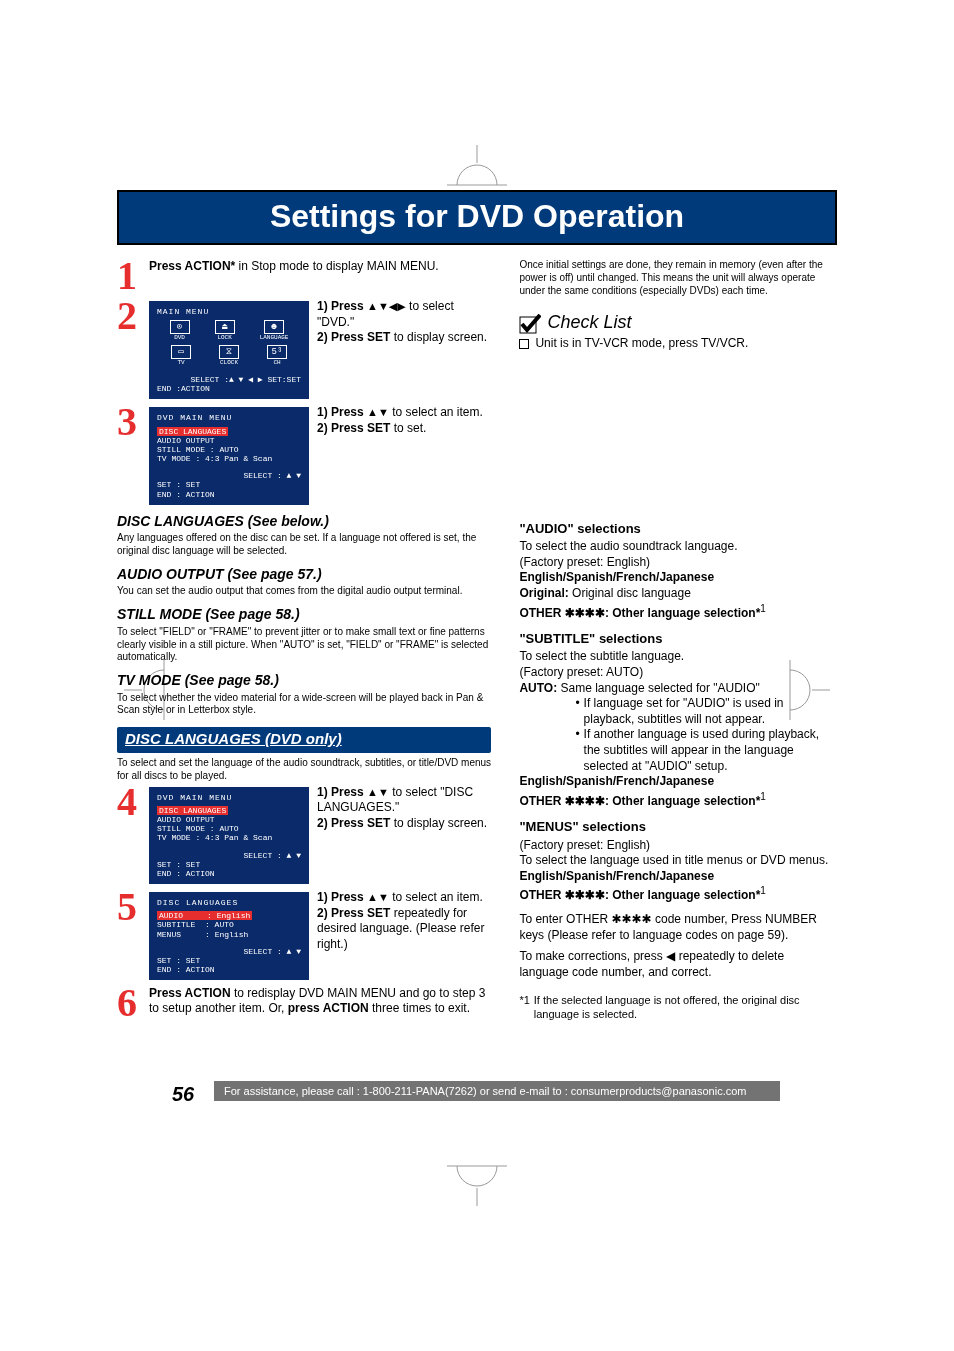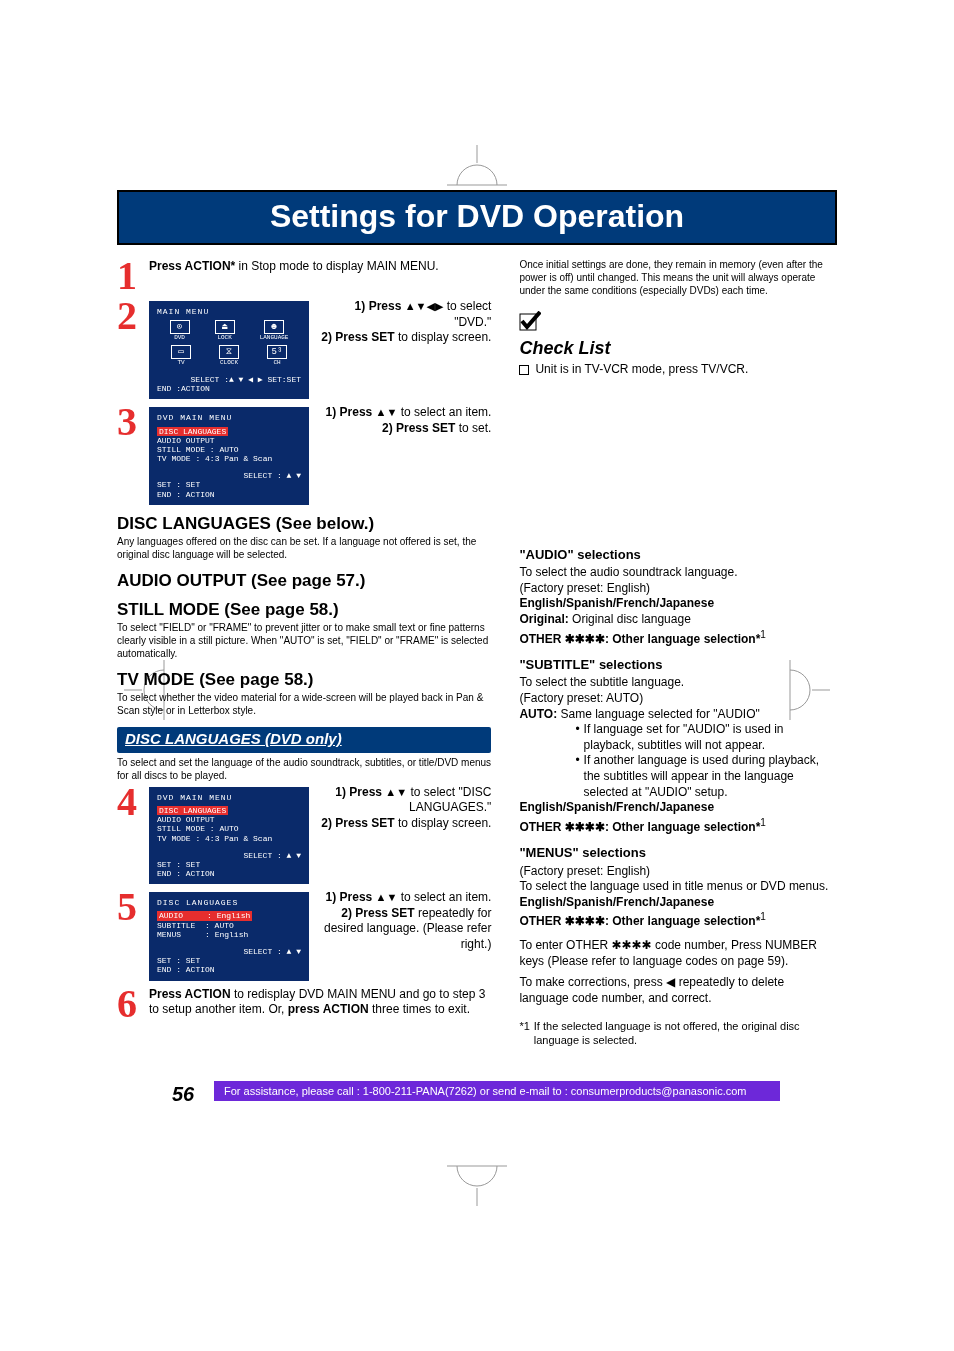--- a/index.html
+++ b/index.html
@@ -72,73 +72,73 @@
     width: 160px;
     margin-top: 2px;
   }
   .osd .osd-title { text-align:left; letter-spacing:1px; margin-bottom:4px; font-size:8px;}
   .osd .hl { background:#e62e2e; color:#fff; padding:0 2px; display:inline-block; }
   .osd-icons { display:flex; justify-content:space-around; margin:3px 0;}
   .osd-icons .ic { text-align:center; font-size:6px; }
   .osd-icons .icbox { width:20px; height:14px; border:1px solid #fff; margin:0 auto 1px auto; display:flex;align-items:center;justify-content:center;font-size:9px;}
   .osd-ft { margin-top:8px;text-align:right; }
 
-  .instr { font-size:12px; line-height:1.3;text-align:right; }
+  .instr { font-size:12px; line-height:1.3; }
   .instr b { font-weight:bold; }
   .arrow-sym { font-size:11px; }
 
   .with-osd { display:flex; gap:8px; align-items:flex-start; }
   .with-osd .instr { flex:1; }
 
   h4.sec {
-    font-size: 17px;
+    font-size: 14px;
     font-weight: bold;
     margin: 8px 0 2px 0;
+    font-style: italic;
   }
   .para { font-size: 10px; line-height: 1.28; margin: 0 0 2px 0; }
 
   .sub-banner {
     background: #003a7a;
     color: #fff;
     font-size: 15px;
     font-weight: bold;
     font-style: italic;
     padding: 3px 8px 4px 8px;
     margin: 8px 0 4px 0;
     border-radius: 2px;
     display:inline-block;
     width: 100%;
     text-decoration: underline;
   }
 
   .checkhead {
-    display:flex; align-items:flex-start; gap:6px;
-    font-size: 18px; font-weight: bold; font-style: italic;
+    display:flex; align-items:flex-end; gap:6px;
+    font-size: 18px; font-weight: normal; font-style: italic;
     margin: 14px 0 2px 0;
-    flex-direction: column;
   }
   .checkhead svg { display:block; }
   .checkitem { display:flex; gap:6px; font-size:12px; align-items:center; }
   .checksq { width:10px; height:10px; border:1px solid #000; margin-top:2px; flex:0 0 10px; }
 
   .sel-h { font-weight:bold; font-size:13px; margin: 10px 0 2px 0; }
   .sel-p { font-size:12px; line-height:1.3; }
   .indent-bullet { padding-left: 56px; }
   .indent-bullet .bul { display:flex; gap:4px; }
   .indent-bullet .bul::before { content:"•"; }
   .footnote { font-size:11px; margin-top:14px; display:flex; gap:4px;}
   .small-bold { font-weight:normal; font-size:12px; }
 
   .page-num {
     position:absolute; left: 118px; bottom: 245px;
     font-size: 20px; font-weight:bold; font-style: italic;
   }
   .footer-bar {
     position:absolute; left: 160px; right: 120px; bottom: 250px;
-    background:#6d28d9; color:#fff; font-size:11px;
+    background:#737373; color:#fff; font-size:11px;
     padding: 4px 10px;
   }
   .stars::before { content:"✱✱✱✱"; }
 </style>
 </head>
 <body>
 
 <div class="page">
 
   <div class="regmark regmark-top">
@@ -229,20 +229,21 @@
               <div><b>1) </b><b>Press </b><span class="arrow-sym">▲▼</span><span> to select an item.</span></div>
               <div><b>2) </b><b>Press SET</b><span> to set.</span></div>
             </div>
           </div>
         </div>
 
         <h4 class="sec">DISC LANGUAGES (See below.)</h4>
         <p class="para">Any languages offered on the disc can be set. If a language not offered is set, the original disc language will be selected.</p>
 
         <h4 class="sec">AUDIO OUTPUT (See page 57.)</h4>
+        <p class="para">You can set the audio output that comes from the digital audio output terminal.</p>
 
         <h4 class="sec">STILL MODE (See page 58.)</h4>
         <p class="para">To select "FIELD" or "FRAME" to prevent jitter or to make small text or fine patterns clearly visible in a still picture. When "AUTO" is set, "FIELD" or "FRAME" is selected automatically.</p>
 
         <h4 class="sec">TV MODE (See page 58.)</h4>
         <p class="para">To select whether the video material for a wide-screen will be played back in Pan &amp; Scan style or in Letterbox style.</p>
 
         <div class="sub-banner">DISC LANGUAGES (DVD only)</div>
         <p class="para">To select and set the language of the audio soundtrack, subtitles, or title/DVD menus for all discs to be played.</p>
 

